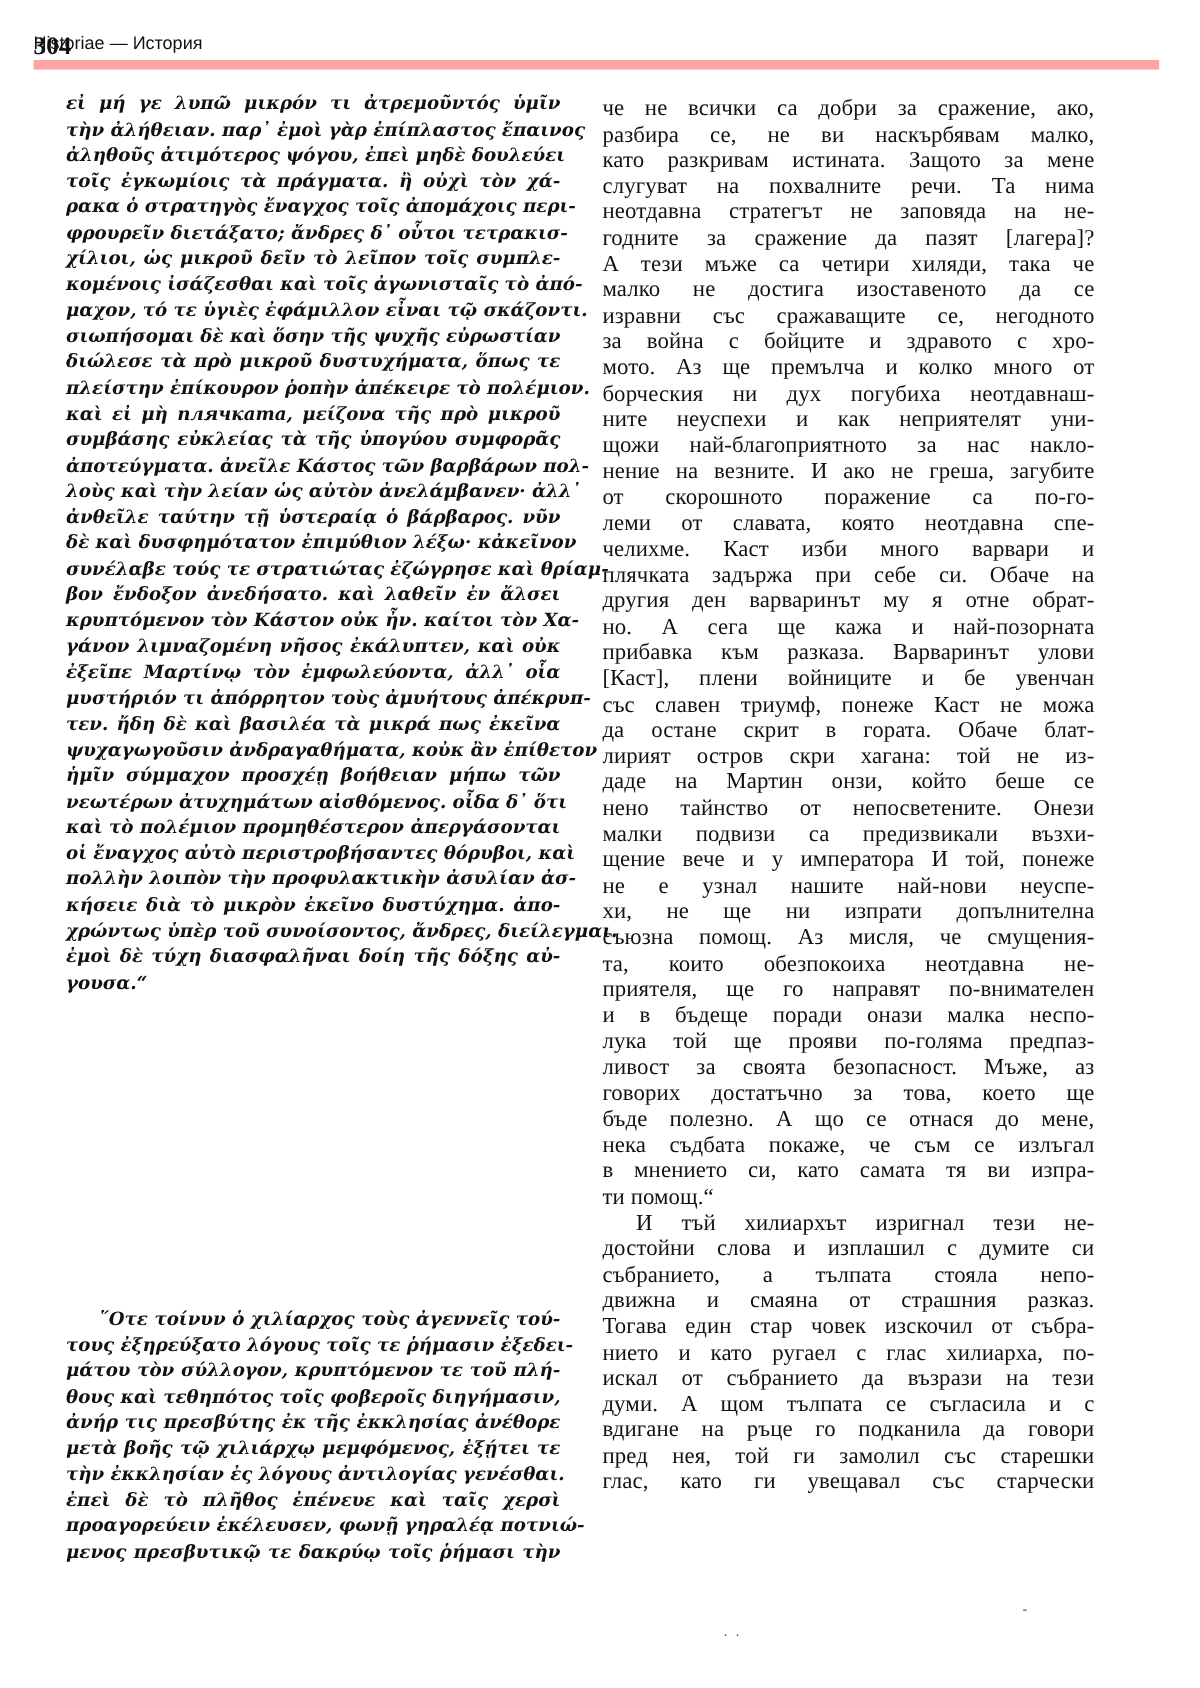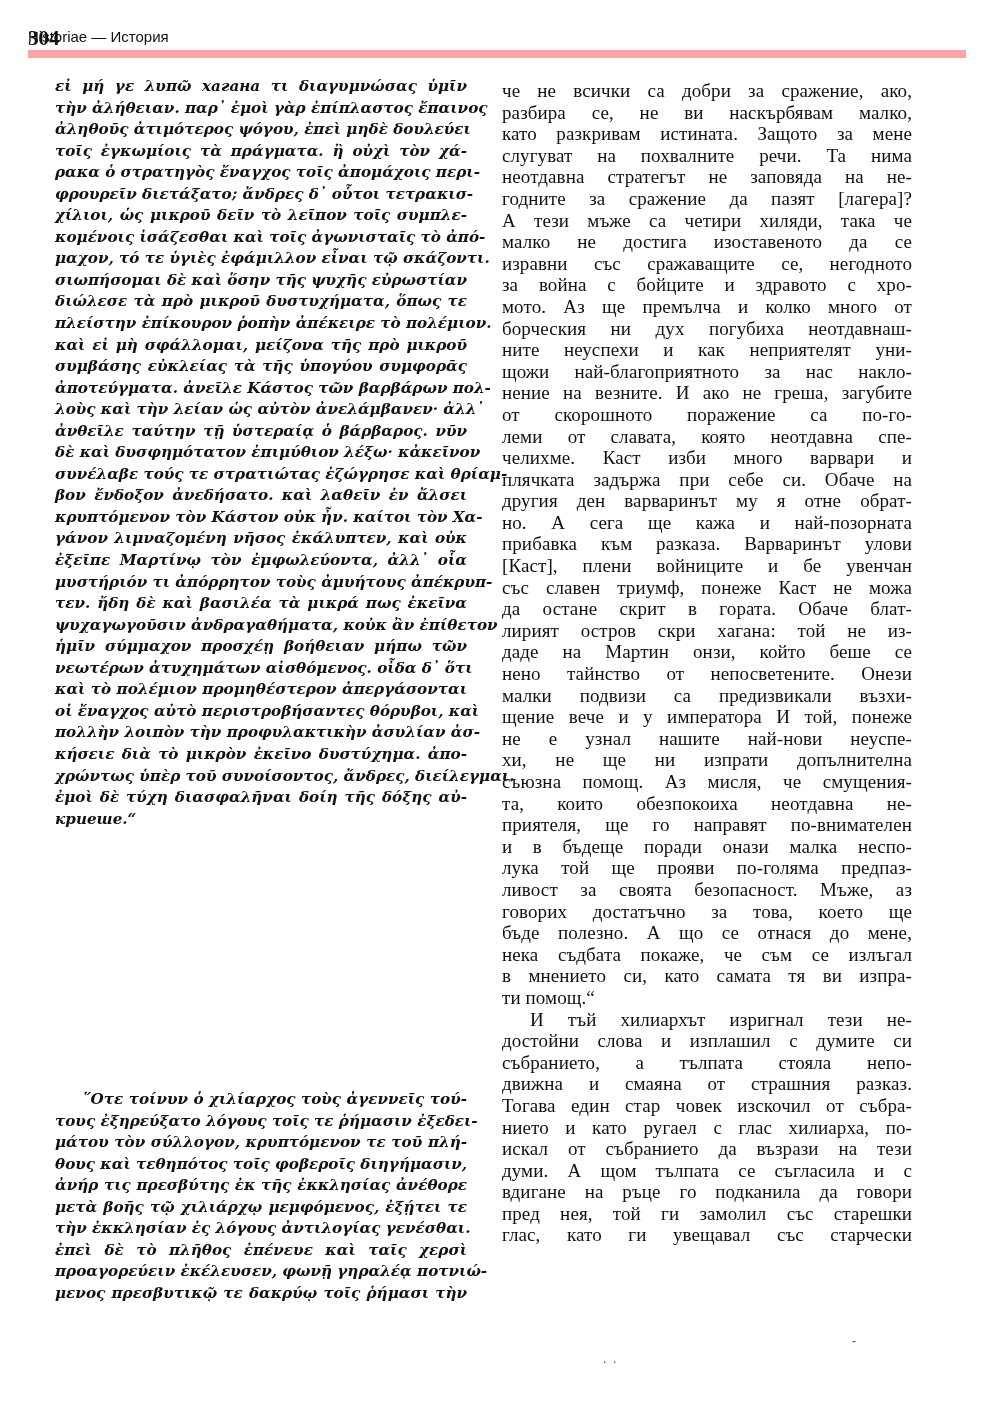--- a/index.html
+++ b/index.html
@@ -21,33 +21,33 @@
 </style>
 </head>
 <body>
 
 <div class="header">
   <span class="page-number">304</span>
   <span class="running-head">Historiae — История</span>
 </div>
 
 <div class="col greek greek-top">
-    <span class="line">εἰ μή γε λυπῶ хагана τι διαγυμνώσας ὑμῖν</span>
+    <span class="line">εἰ μή γε λυπῶ μικρόν τι ἀτρεμοῦντός ὑμῖν</span>
     <span class="line">τὴν ἀλήθειαν. παρ᾽ ἐμοὶ γὰρ ἐπίπλαστος ἔπαινος</span>
     <span class="line">ἀληθοῦς ἀτιμότερος ψόγου, ἐπεὶ μηδὲ δουλεύει</span>
     <span class="line">τοῖς ἐγκωμίοις τὰ πράγματα. ἢ οὐχὶ τὸν χά-</span>
     <span class="line">ρακα ὁ στρατηγὸς ἔναγχος τοῖς ἀπομάχοις περι-</span>
     <span class="line">φρουρεῖν διετάξατο; ἄνδρες δ᾽ οὗτοι τετρακισ-</span>
     <span class="line">χίλιοι, ὡς μικροῦ δεῖν τὸ λεῖπον τοῖς συμπλε-</span>
     <span class="line">κομένοις ἰσάζεσθαι καὶ τοῖς ἀγωνισταῖς τὸ ἀπό-</span>
     <span class="line">μαχον, τό τε ὑγιὲς ἐφάμιλλον εἶναι τῷ σκάζοντι.</span>
     <span class="line">σιωπήσομαι δὲ καὶ ὅσην τῆς ψυχῆς εὐρωστίαν</span>
     <span class="line">διώλεσε τὰ πρὸ μικροῦ δυστυχήματα, ὅπως τε</span>
     <span class="line">πλείστην ἐπίκουρον ῥοπὴν ἀπέκειρε τὸ πολέμιον.</span>
-    <span class="line">καὶ εἰ μὴ σφάλλομαι, μείζονα τῆς πρὸ μικροῦ</span>
+    <span class="line">καὶ εἰ μὴ плячката, μείζονα τῆς πρὸ μικροῦ</span>
     <span class="line">συμβάσης εὐκλείας τὰ τῆς ὑπογύου συμφορᾶς</span>
     <span class="line">ἀποτεύγματα. ἀνεῖλε Κάστος τῶν βαρβάρων πολ-</span>
     <span class="line">λοὺς καὶ τὴν λείαν ὡς αὐτὸν ἀνελάμβανεν· ἀλλ᾽</span>
     <span class="line">ἀνθεῖλε ταύτην τῇ ὑστεραίᾳ ὁ βάρβαρος. νῦν</span>
     <span class="line">δὲ καὶ δυσφημότατον ἐπιμύθιον λέξω· κἀκεῖνον</span>
     <span class="line">συνέλαβε τούς τε στρατιώτας ἐζώγρησε καὶ θρίαμ-</span>
     <span class="line">βον ἔνδοξον ἀνεδήσατο. καὶ λαθεῖν ἐν ἄλσει</span>
     <span class="line">κρυπτόμενον τὸν Κάστον οὐκ ἦν. καίτοι τὸν Χα-</span>
     <span class="line">γάνον λιμναζομένη νῆσος ἐκάλυπτεν, καὶ οὐκ</span>
     <span class="line">ἐξεῖπε Μαρτίνῳ τὸν ἐμφωλεύοντα, ἀλλ᾽ οἷα</span>
@@ -55,21 +55,21 @@
     <span class="line">τεν. ἤδη δὲ καὶ βασιλέα τὰ μικρά πως ἐκεῖνα</span>
     <span class="line">ψυχαγωγοῦσιν ἀνδραγαθήματα, κοὐκ ἂν ἐπίθετον</span>
     <span class="line">ἡμῖν σύμμαχον προσχέῃ βοήθειαν μήπω τῶν</span>
     <span class="line">νεωτέρων ἀτυχημάτων αἰσθόμενος. οἶδα δ᾽ ὅτι</span>
     <span class="line">καὶ τὸ πολέμιον προμηθέστερον ἀπεργάσονται</span>
     <span class="line">οἱ ἔναγχος αὐτὸ περιστροβήσαντες θόρυβοι, καὶ</span>
     <span class="line">πολλὴν λοιπὸν τὴν προφυλακτικὴν ἀσυλίαν ἀσ-</span>
     <span class="line">κήσειε διὰ τὸ μικρὸν ἐκεῖνο δυστύχημα. ἀπο-</span>
     <span class="line">χρώντως ὑπὲρ τοῦ συνοίσοντος, ἄνδρες, διείλεγμαι.</span>
     <span class="line">ἐμοὶ δὲ τύχη διασφαλῆναι δοίη τῆς δόξης αὐ-</span>
-    <span class="line last">криеше.“</span>
+    <span class="line last">γουσα.“</span>
   </div>
 <div class="col greek greek-bottom">
     <span class="line indent">῞Οτε τοίνυν ὁ χιλίαρχος τοὺς ἀγεννεῖς τού-</span>
     <span class="line">τους ἐξηρεύξατο λόγους τοῖς τε ῥήμασιν ἐξεδει-</span>
     <span class="line">μάτου τὸν σύλλογον, κρυπτόμενον τε τοῦ πλή-</span>
     <span class="line">θους καὶ τεθηπότος τοῖς φοβεροῖς διηγήμασιν,</span>
     <span class="line">ἀνήρ τις πρεσβύτης ἐκ τῆς ἐκκλησίας ἀνέθορε</span>
     <span class="line">μετὰ βοῆς τῷ χιλιάρχῳ μεμφόμενος, ἐξῄτει τε</span>
     <span class="line">τὴν ἐκκλησίαν ἐς λόγους ἀντιλογίας γενέσθαι.</span>
     <span class="line">ἐπεὶ δὲ τὸ πλῆθος ἐπένευε καὶ ταῖς χερσὶ</span>

